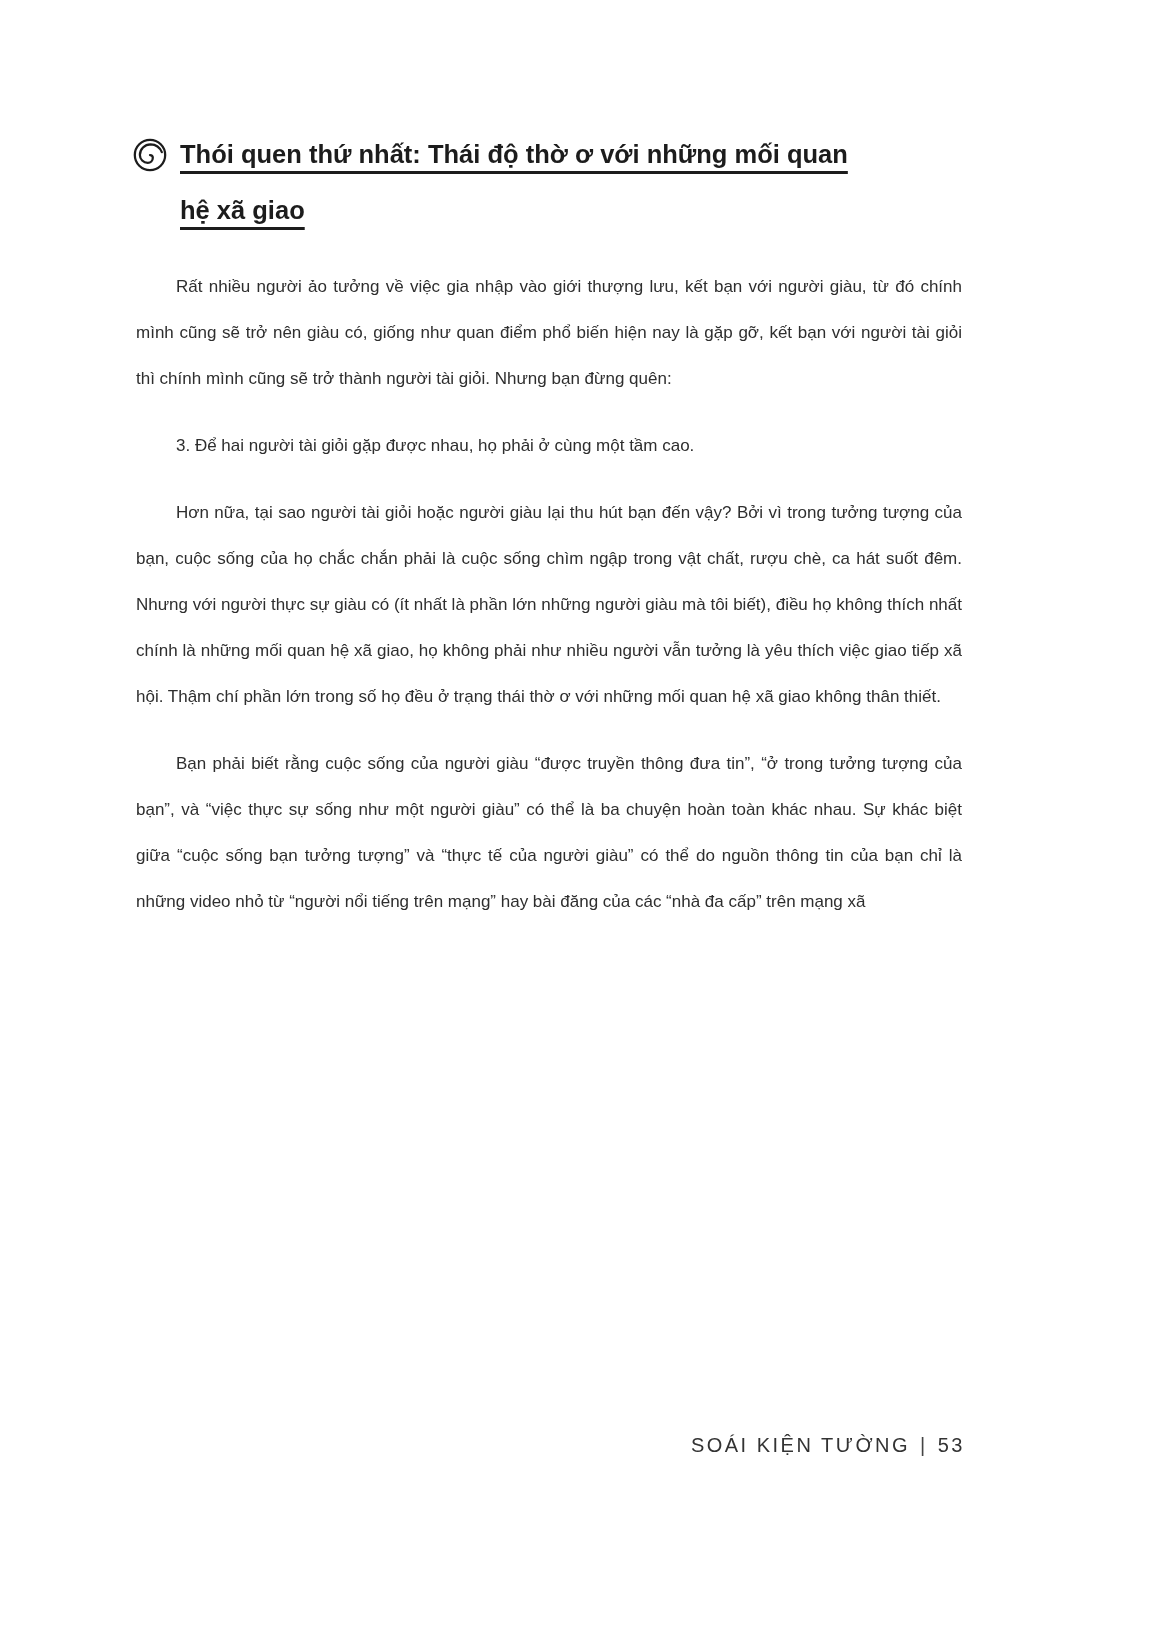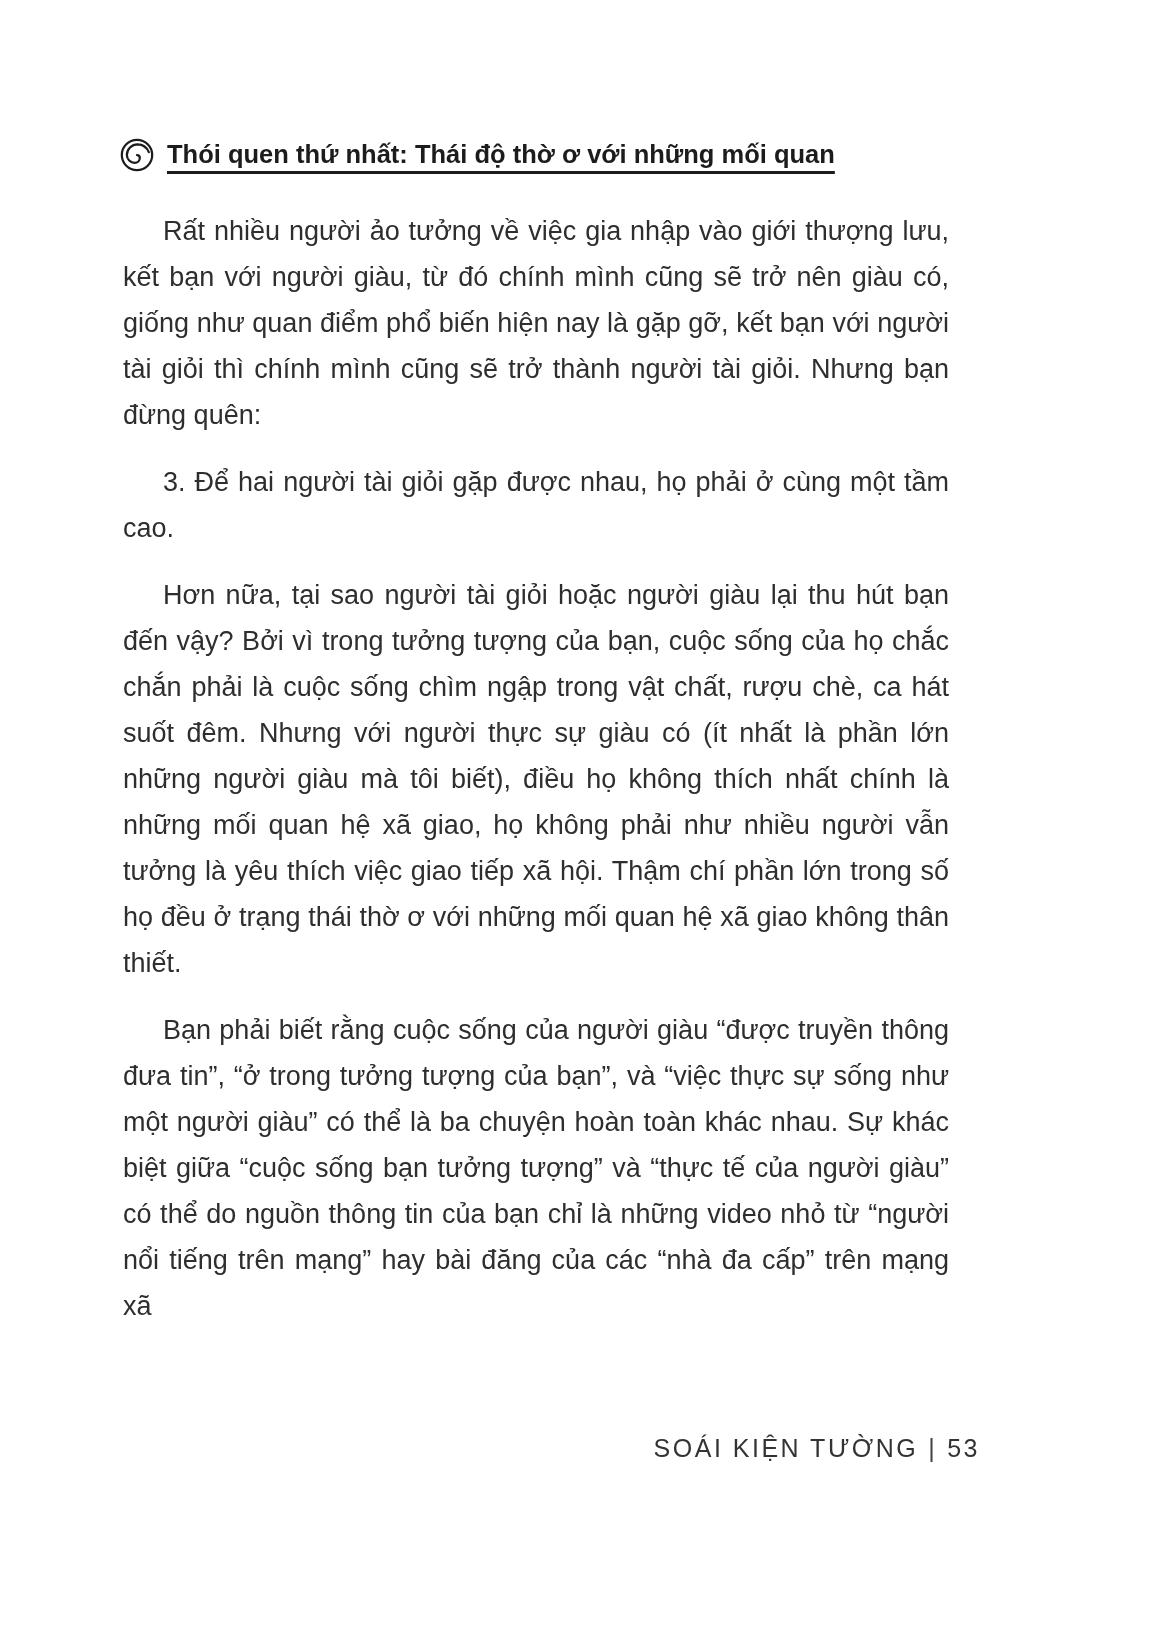--- a/index.html
+++ b/index.html
@@ -7,21 +7,21 @@
     position: relative;
     width: 1166px;
     height: 1646px;
     background: #ffffff;
     font-family: "Liberation Sans", "DejaVu Sans", sans-serif;
     color: #2e2e2e;
     overflow: hidden;
   }
   .content {
     position: absolute;
-    left: 123px;
+    left: 136px;
     top: 126px;
     width: 826px;
   }
   .heading {
     position: relative;
     margin: 0 0 26px 0;
     padding-left: 44px;
     font-weight: bold;
     font-size: 25.5px;
     line-height: 56px;
@@ -36,31 +36,31 @@
   .heading .hline-block { display: block; }
   .heading-icon {
     position: absolute;
     left: -4px;
     top: 10px;
     width: 36px;
     height: 36px;
   }
   p.body-par {
     margin: 0 0 21px 0;
-    font-size: 27px;
+    font-size: 17px;
     line-height: 46px;
     text-align: justify;
     text-indent: 40px;
     color: #2e2e2e;
   }
   .footer {
     position: absolute;
     top: 1434px;
-    right: 186px;
-    font-size: 25px;
+    right: 201px;
+    font-size: 20px;
     letter-spacing: 2.5px;
     color: #333333;
     white-space: nowrap;
     text-align: right;
   }
   .footer span { display: inline; }
   .footer .sep { margin: 0 10px; color: #444444; }
 </style>
 </head>
 <body>
@@ -75,20 +75,21 @@
           <circle cx="16" cy="16" r="13.5" fill="none" stroke="#1c1c1c" stroke-width="2"></circle>
           <path d="M16 16
                    a2.5 2.5 0 0 1 2.5 2.5
                    a4.5 4.5 0 0 1 -4.5 4.5
                    a7 7 0 0 1 -7 -7
                    a9.5 9.5 0 0 1 9.5 -9.5
                    a11 11 0 0 1 10 7" fill="none" stroke="#1c1c1c" stroke-width="2" stroke-linecap="round"></path>
         </svg>
       </span>
       <span class="hline hline-block">Thói quen thứ nhất: Thái độ thờ ơ với những mối quan</span>
+      <span class="hline hline-block">hệ xã giao</span>
     </h1>
 
     <p class="body-par">Rất nhiều người ảo tưởng về việc gia nhập vào giới thượng lưu, kết bạn với người giàu, từ đó chính mình cũng sẽ trở nên giàu có, giống như quan điểm phổ biến hiện nay là gặp gỡ, kết bạn với người tài giỏi thì chính mình cũng sẽ trở thành người tài giỏi. Nhưng bạn đừng quên:</p>
 
 
 
     <p class="body-par">3. Để hai người tài giỏi gặp được nhau, họ phải ở cùng một tầm cao.</p>
 
     <p class="body-par">Hơn nữa, tại sao người tài giỏi hoặc người giàu lại thu hút bạn đến vậy? Bởi vì trong tưởng tượng của bạn, cuộc sống của họ chắc chắn phải là cuộc sống chìm ngập trong vật chất, rượu chè, ca hát suốt đêm. Nhưng với người thực sự giàu có (ít nhất là phần lớn những người giàu mà tôi biết), điều họ không thích nhất chính là những mối quan hệ xã giao, họ không phải như nhiều người vẫn tưởng là yêu thích việc giao tiếp xã hội. Thậm chí phần lớn trong số họ đều ở trạng thái thờ ơ với những mối quan hệ xã giao không thân thiết.</p>
 

